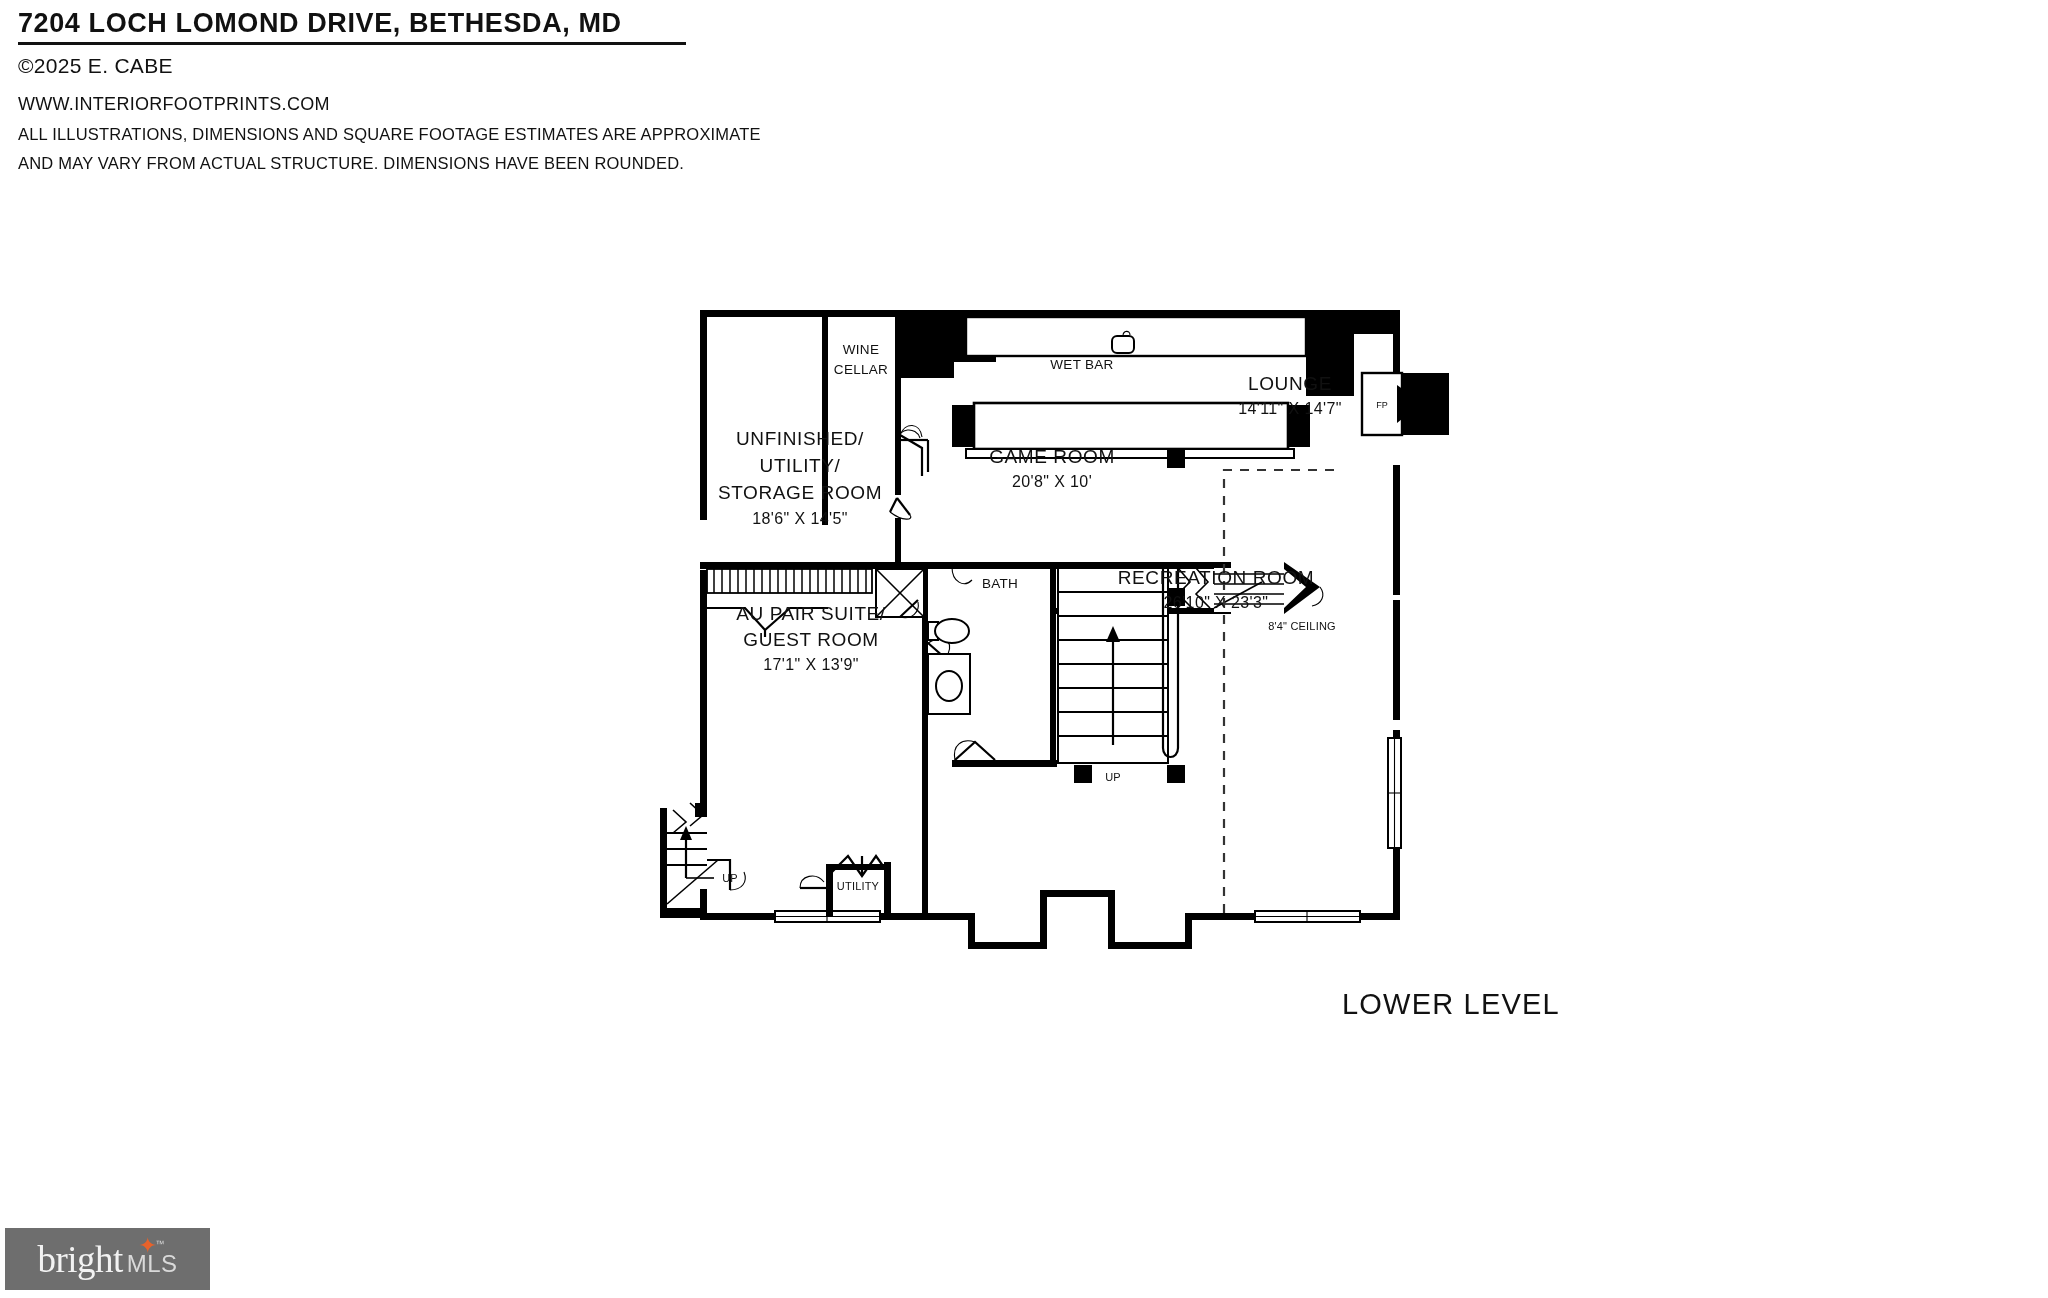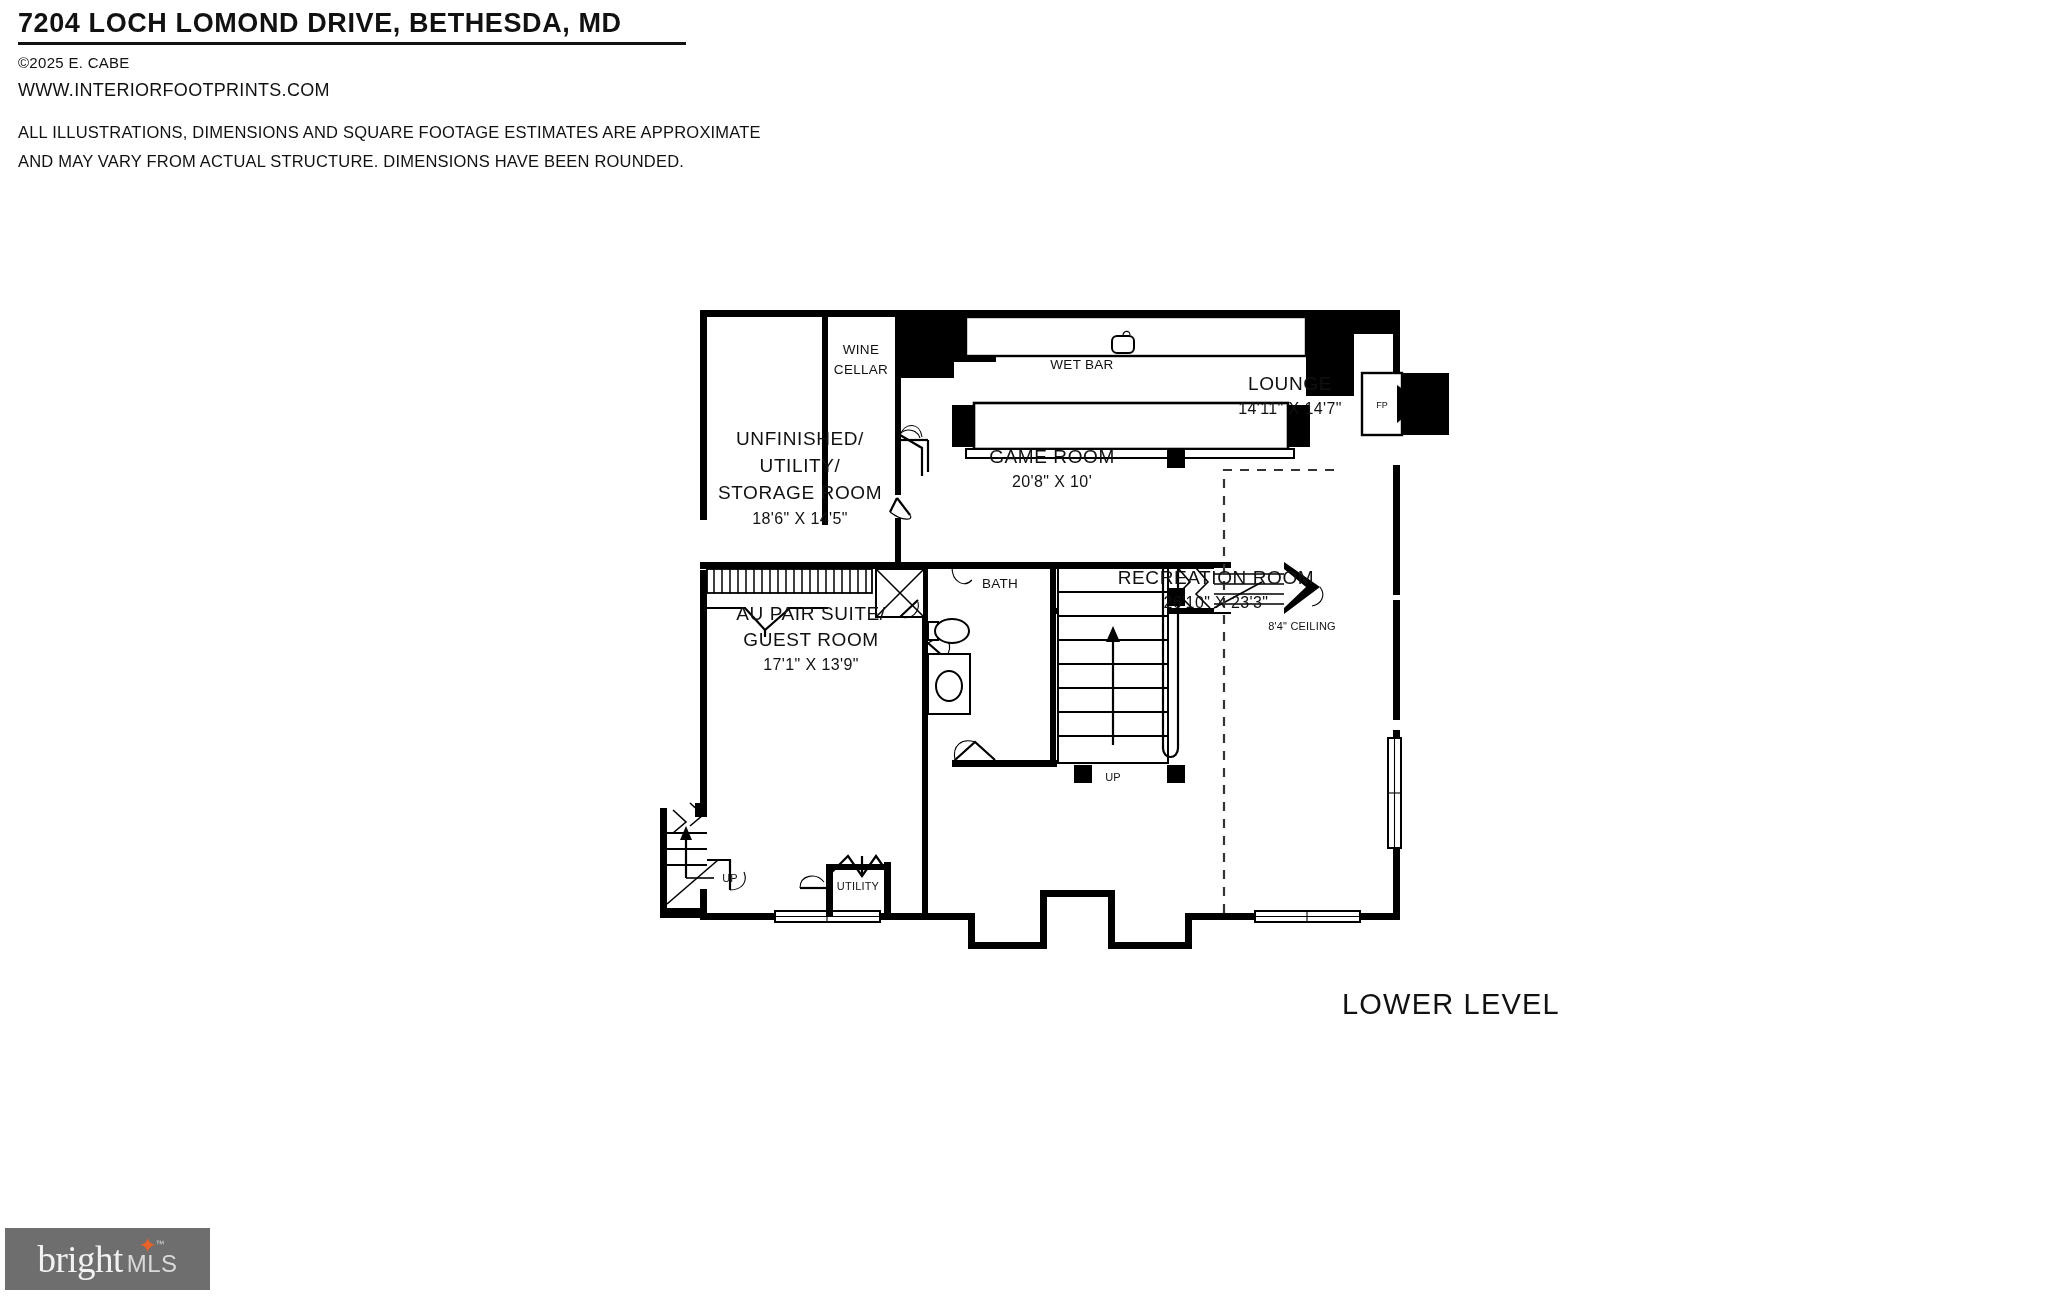--- a/index.html
+++ b/index.html
@@ -34,31 +34,31 @@
     padding-bottom: 2px;
   }
   #title-rule {
     width: 668px;
     height: 3px;
     background: #111111;
     margin-top: 1px;
     margin-bottom: 9px;
   }
   #copyright {
-    font-size: 15px;
+    font-size: 21px;
     color: #111111;
     letter-spacing: 0.3px;
-    margin-bottom: 9px;
+    margin-bottom: 16px;
     white-space: nowrap;
   }
   #website {
     font-size: 18px;
     color: #111111;
     letter-spacing: 0.3px;
-    margin-bottom: 22px;
+    margin-bottom: 10px;
     white-space: nowrap;
   }
   .disclaimer {
     font-size: 16.5px;
     color: #111111;
     letter-spacing: 0.2px;
     margin-bottom: 10px;
     white-space: nowrap;
   }
 

